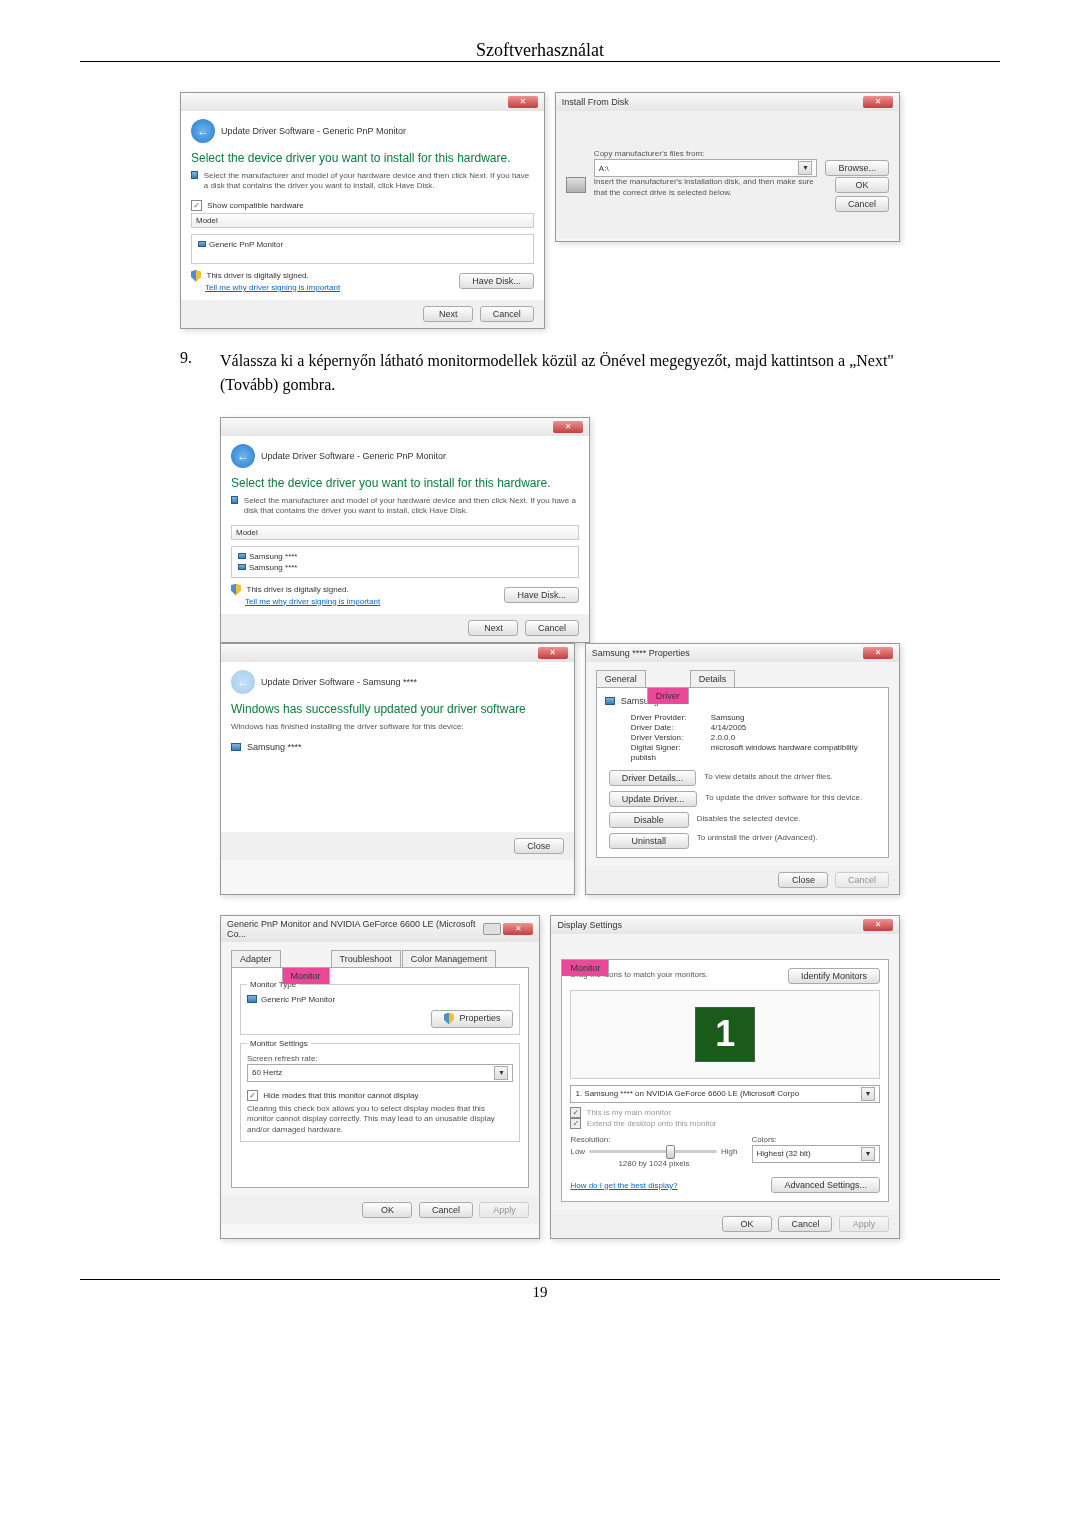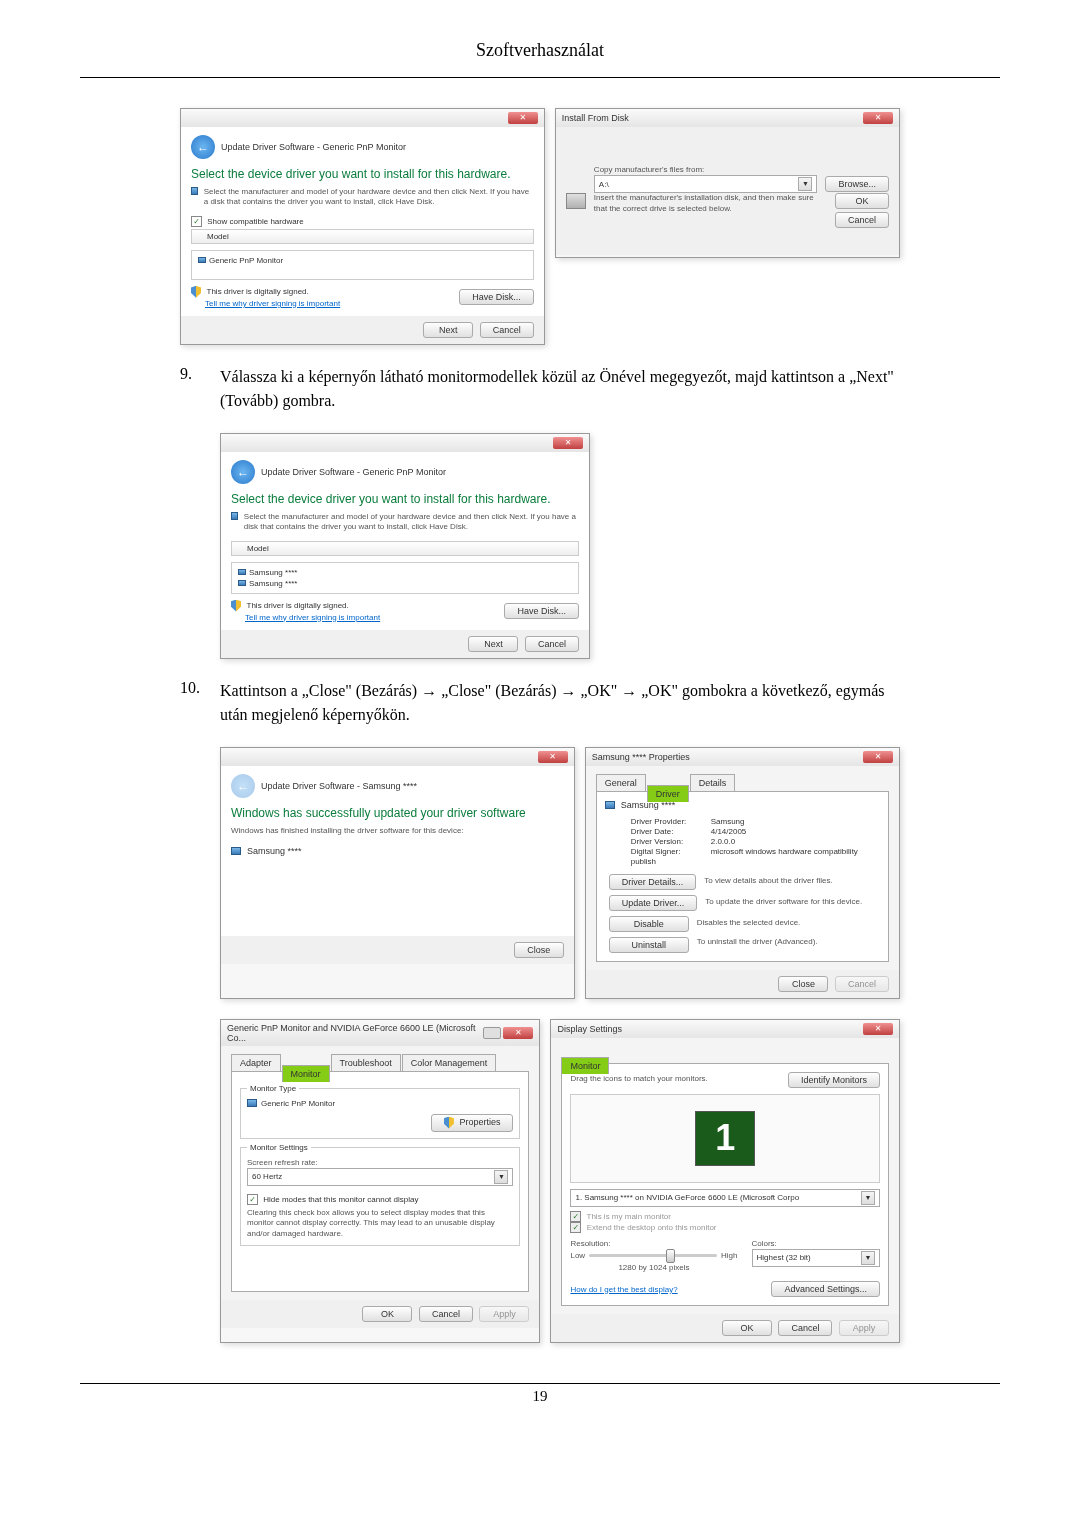--- a/index.html
+++ b/index.html
@@ -10,21 +10,21 @@
     body {
       font-family: "Times New Roman", serif;
       background: #fff;
       width: 1080px;
       margin: 0 auto;
       padding: 40px 80px;
     }
     .page-header {
       text-align: center;
       font-size: 18px;
-      padding-bottom: 16px;
+      padding-bottom: 0;
       border-bottom: 1px solid #000;
       margin-bottom: 30px;
     }
     .content {
       padding: 0 100px;
     }
     .row {
       display: flex;
       gap: 10px;
       margin-bottom: 20px;
@@ -102,21 +102,21 @@
     .list-box {
       border: 1px solid #ccc;
       background: #fff;
       padding: 4px;
       margin: 6px 0;
       min-height: 30px;
     }
     .list-header {
       background: linear-gradient(to bottom, #fff, #eee);
       border: 1px solid #ccc;
-      padding: 2px 15px;
+      padding: 2px 4px;
       font-size: 8px;
       margin-bottom: 2px;
     }
     .list-item {
       padding: 1px 2px;
       font-size: 8px;
       display: flex;
       align-items: center;
       gap: 3px;
     }
@@ -158,23 +158,23 @@
       font-size: 9px;
     }
     .tab {
       padding: 3px 8px;
       border: 1px solid #aaa;
       border-bottom: none;
       background: #f0f0f0;
       margin-right: 1px;
     }
     .tab.active {
-      background: #84cc16;
+      background: #ec4899;
       position: relative;
-      top: 11px;
+      top: 17px;
     }
     .label-col {
       display: inline-block;
       min-width: 80px;
       font-size: 8px;
     }
     .val-col {
       font-size: 8px;
     }
     .shield-icon {
@@ -389,24 +389,20 @@
         <span class="win-btn">Have Disk...</span>
       </div>
     </div>
     <div class="dialog-footer">
       <span class="win-btn">Next</span>
       <span class="win-btn">Cancel</span>
     </div>
   </div>
   </div>
 
-  <div class="instruction-row">
-    <div class="instruction-num">10.</div>
-    <div class="instruction-text">Kattintson a „Close" (Bezárás) → „Close" (Bezárás) → „OK" → „OK" gombokra a következő, egymás után megjelenő képernyőkön.</div>
-  </div>
 
   <div class="row" style="margin-left:40px">
 
     <div class="dialog" style="width:360px">
       <div class="dialog-title">
         <span></span>
         <span class="close-btn">✕</span>
       </div>
       <div class="dialog-body" style="min-height:170px">
         <div style="display:flex;align-items:center;margin-bottom:8px">

